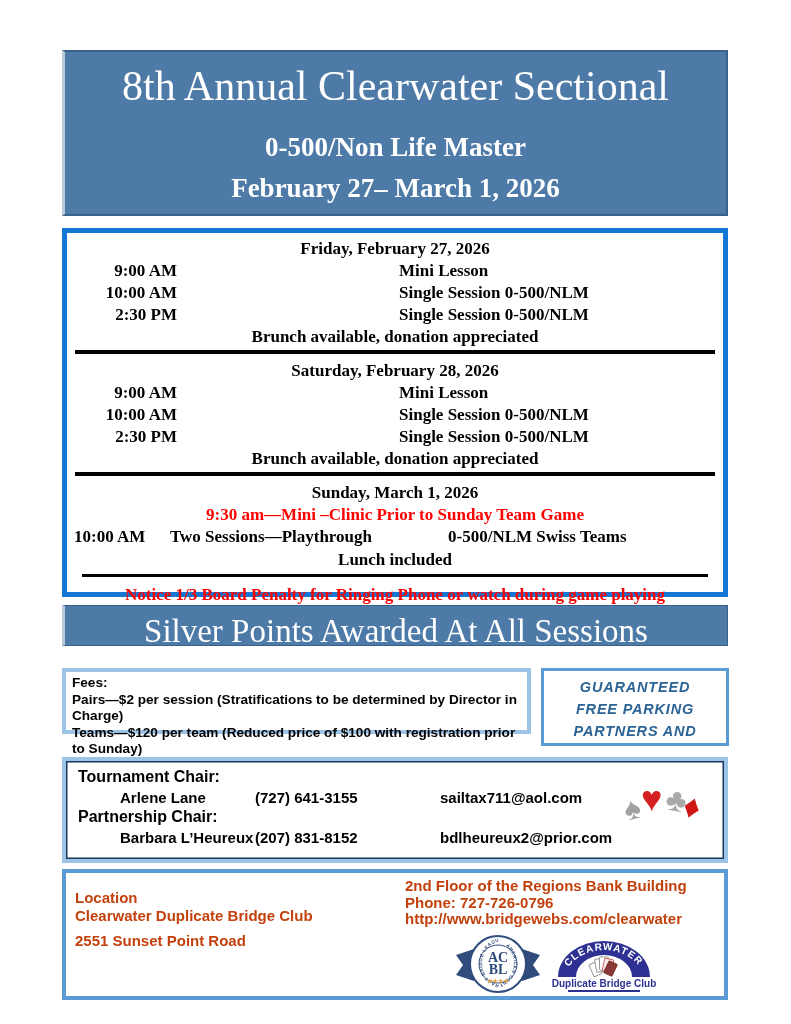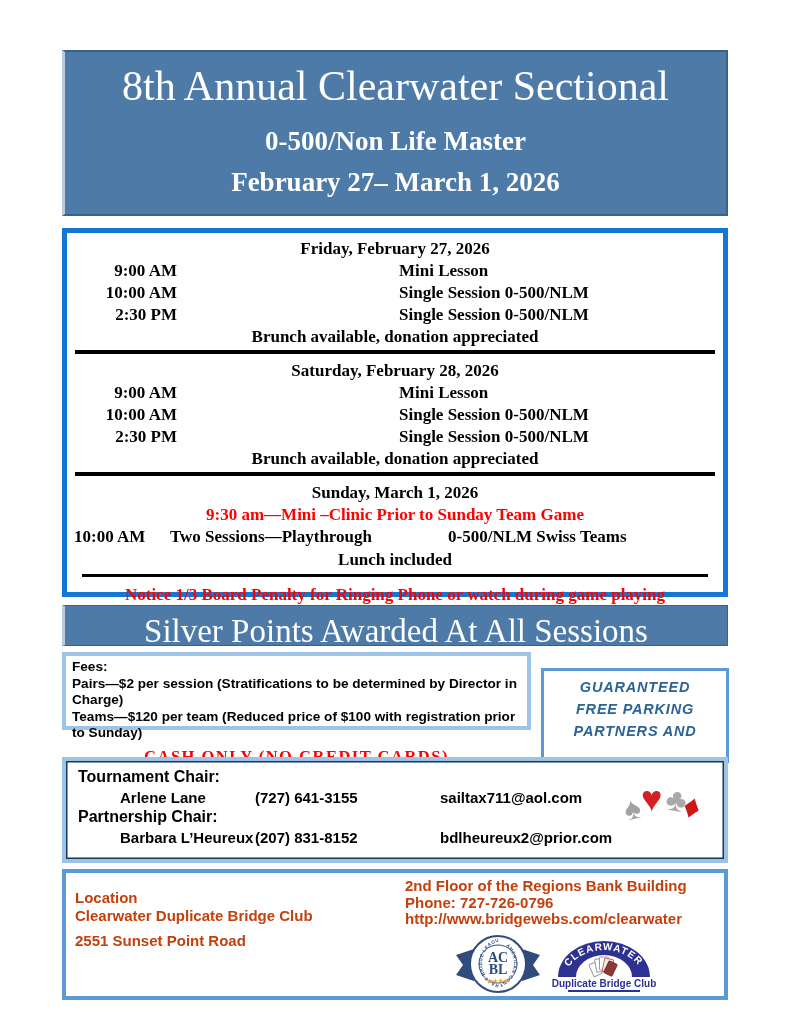--- a/index.html
+++ b/index.html
@@ -5,21 +5,21 @@
   html,body{margin:0;padding:0;background:#ffffff;}
   .page{position:relative;width:791px;height:1024px;background:#ffffff;overflow:hidden;
         font-family:"Liberation Serif",serif;}
 
   
   .header-banner{position:absolute;left:62px;top:50px;width:666px;height:166px;
     background:#4D7AA7;box-sizing:border-box;text-align:center;color:#ffffff;
     border-top:2px solid #38618B;border-bottom:2px solid #38618B;
     border-left:3px solid #BCCBDC;border-right:2px solid #38618B;}
   .header-title{font-size:42px;font-weight:400;margin-top:10px;letter-spacing:0px;}
-  .header-sub{font-size:27px;font-weight:700;margin-top:16px;}
+  .header-sub{font-size:27px;font-weight:700;margin-top:22px;}
   .header-dates{font-size:27px;font-weight:700;margin-top:10px;}
 
   
   .sched{position:absolute;left:62px;top:228px;width:666px;height:369px;box-sizing:border-box;
     border:5px solid #1577D4;background:#fff;font-weight:700;font-size:17px;color:#000;}
   .day-title{text-align:center;line-height:23px;padding-top:4px;}
   .srow{position:relative;line-height:22px;}
   .srow .time{display:inline-block;width:110px;text-align:right;}
   .srow .event{position:absolute;left:332px;}
   .note{text-align:center;line-height:22px;}
@@ -32,28 +32,28 @@
   .sunrow .sright{position:absolute;left:381px;}
   .sunrow{height:24px;}
   .notice{text-align:center;color:#FF0000;line-height:22px;padding-top:7px;}
 
   
   .silver-banner{position:absolute;left:62px;top:605px;width:666px;height:41px;box-sizing:border-box;
     background:#4D7AA7;color:#fff;text-align:center;font-size:33px;line-height:50px;
     border:1px solid #38618B;border-left:3px solid #BCCBDC;}
 
   
-  .fees-box{position:absolute;left:62px;top:652px;width:469px;height:78px;box-sizing:border-box;
+  .fees-box{position:absolute;left:62px;top:668px;width:469px;height:66px;box-sizing:border-box;
     border:4px solid #9DC3E6;background:#fff;font-family:"Liberation Sans",sans-serif;
     font-weight:700;font-size:13.6px;color:#000;padding:3px 6px;}
   .fees-box .fline{line-height:16.5px;}
   .cash-note{margin-top:5px;text-align:center;color:#FF0000;
     font-family:"Liberation Serif",serif;font-weight:700;font-size:16.5px;letter-spacing:1.5px;}
 
-  .perks-box{position:absolute;left:541px;top:668px;width:188px;height:95px;box-sizing:border-box;
+  .perks-box{position:absolute;left:541px;top:668px;width:188px;height:78px;box-sizing:border-box;
     border:3px solid #5B9BD5;background:#fff;text-align:center;
     font-family:"Liberation Sans",sans-serif;font-weight:700;font-style:italic;
     font-size:14.5px;color:#2C6496;letter-spacing:0.8px;padding-top:5px;}
   .perks-box .pline{line-height:22px;}
 
   
   .contacts{position:absolute;left:62px;top:757px;width:666px;height:106px;box-sizing:border-box;
     border:4px solid #9DC3E6;box-shadow:inset 0 0 0 1.5px #17375E;background:#fff;
     font-family:"Liberation Sans",sans-serif;font-weight:700;font-size:15px;color:#000;
     padding:6px 12px;}

